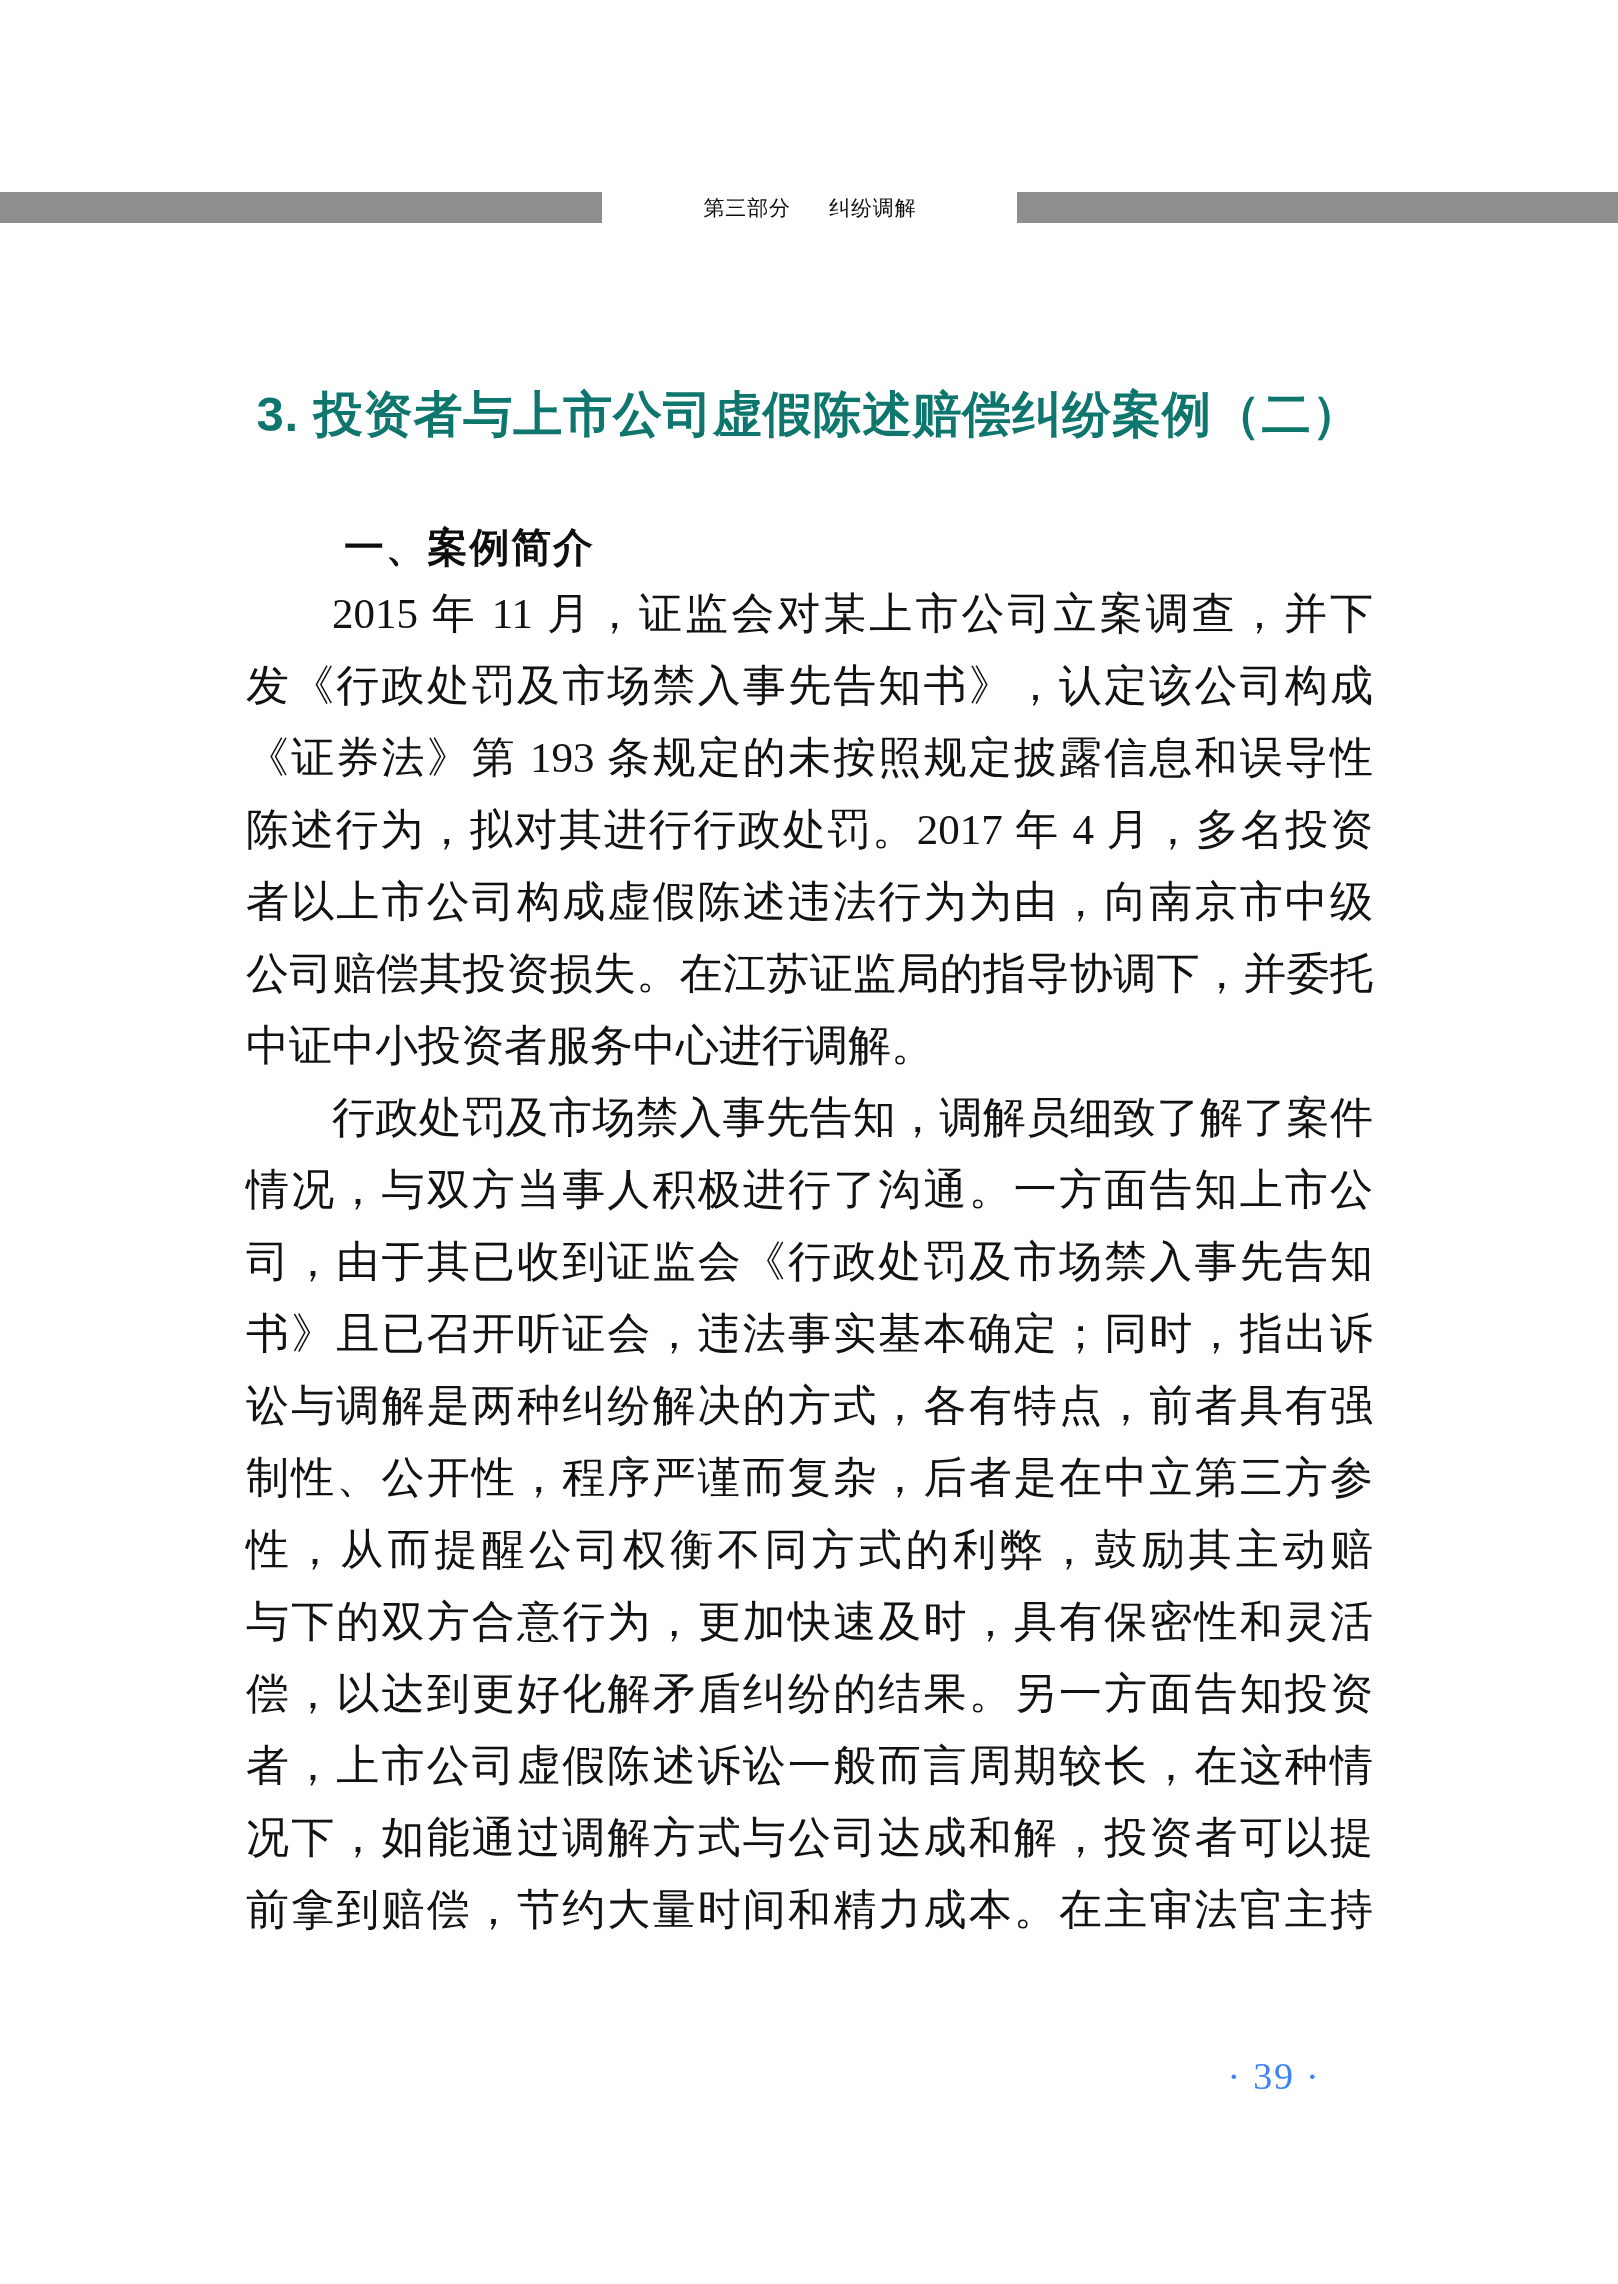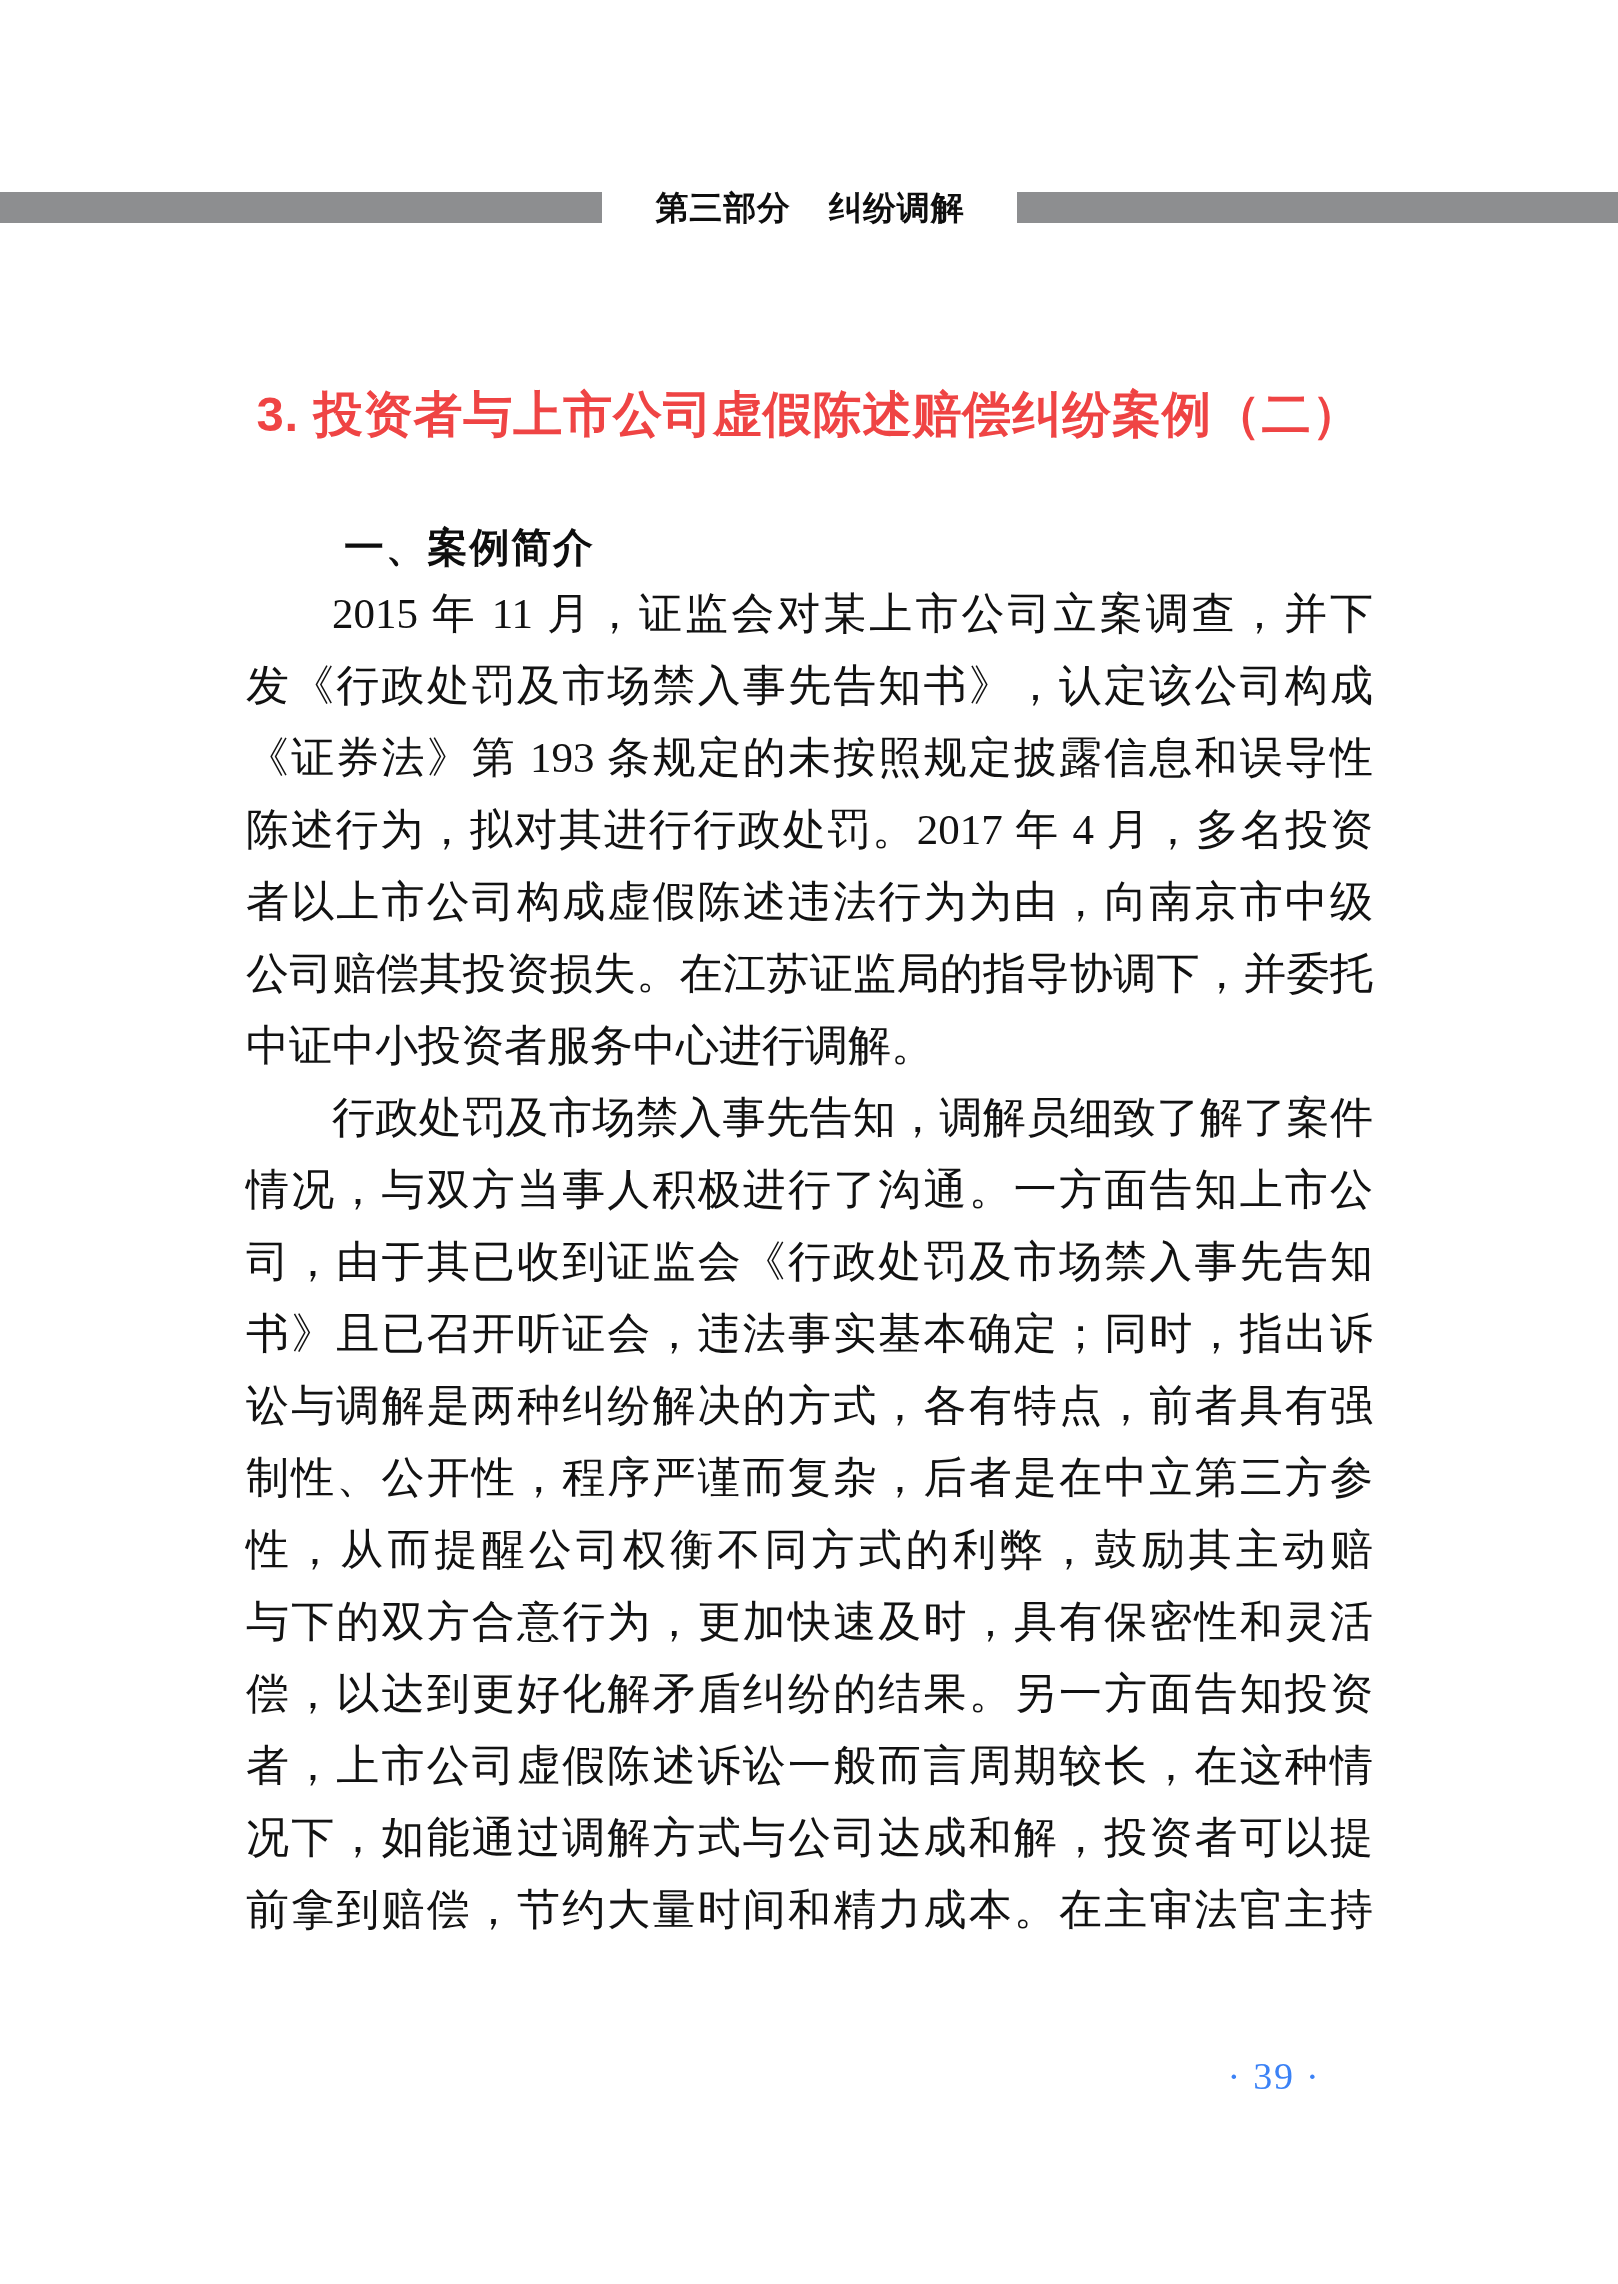--- a/index.html
+++ b/index.html
@@ -16,31 +16,31 @@
   
   .header-band { position: absolute; top: 192px; left: 0; width: 100%; height: 31px; }
   .header-bar { position: absolute; top: 0; height: 31px; background: #8d8e90; }
   .header-bar.left  { left: 0; width: 602px; }
   .header-bar.right { left: 1017px; right: 0; }
   .header-text {
     position: absolute; left: 602px; width: 416px; top: 50%;
     transform: translateY(-50%);
     display: flex; justify-content: center; align-items: center;
     font-family: "Liberation Sans", "DejaVu Sans", sans-serif;
-    font-weight: bold; font-size: 33px; color: #0e0e0e;
+    font-weight: normal; font-size: 21px; color: #0e0e0e;
     white-space: nowrap; letter-spacing: 0.9px;
   }
   .header-gap { display: inline-block; width: 38px; }
 
   
   .doc-title {
     position: absolute; top: 386px; left: 0; width: 100%; margin: 0;
     text-align: center;
     font-family: "Liberation Sans", "DejaVu Sans", sans-serif;
-    font-weight: bold; font-size: 49px; line-height: 57px; color: #ef4444;
+    font-weight: bold; font-size: 49px; line-height: 57px; color: #0f766e;
     letter-spacing: 0.9px;
   }
 
   
   .section-heading {
     position: absolute; top: 510px; left: 332px; margin: 12px;
     font-family: "Liberation Sans", "DejaVu Sans", sans-serif;
     font-weight: bold; font-size: 40px; line-height: 50px; color: #0e0e0e;
     letter-spacing: 1.8px;
   }

